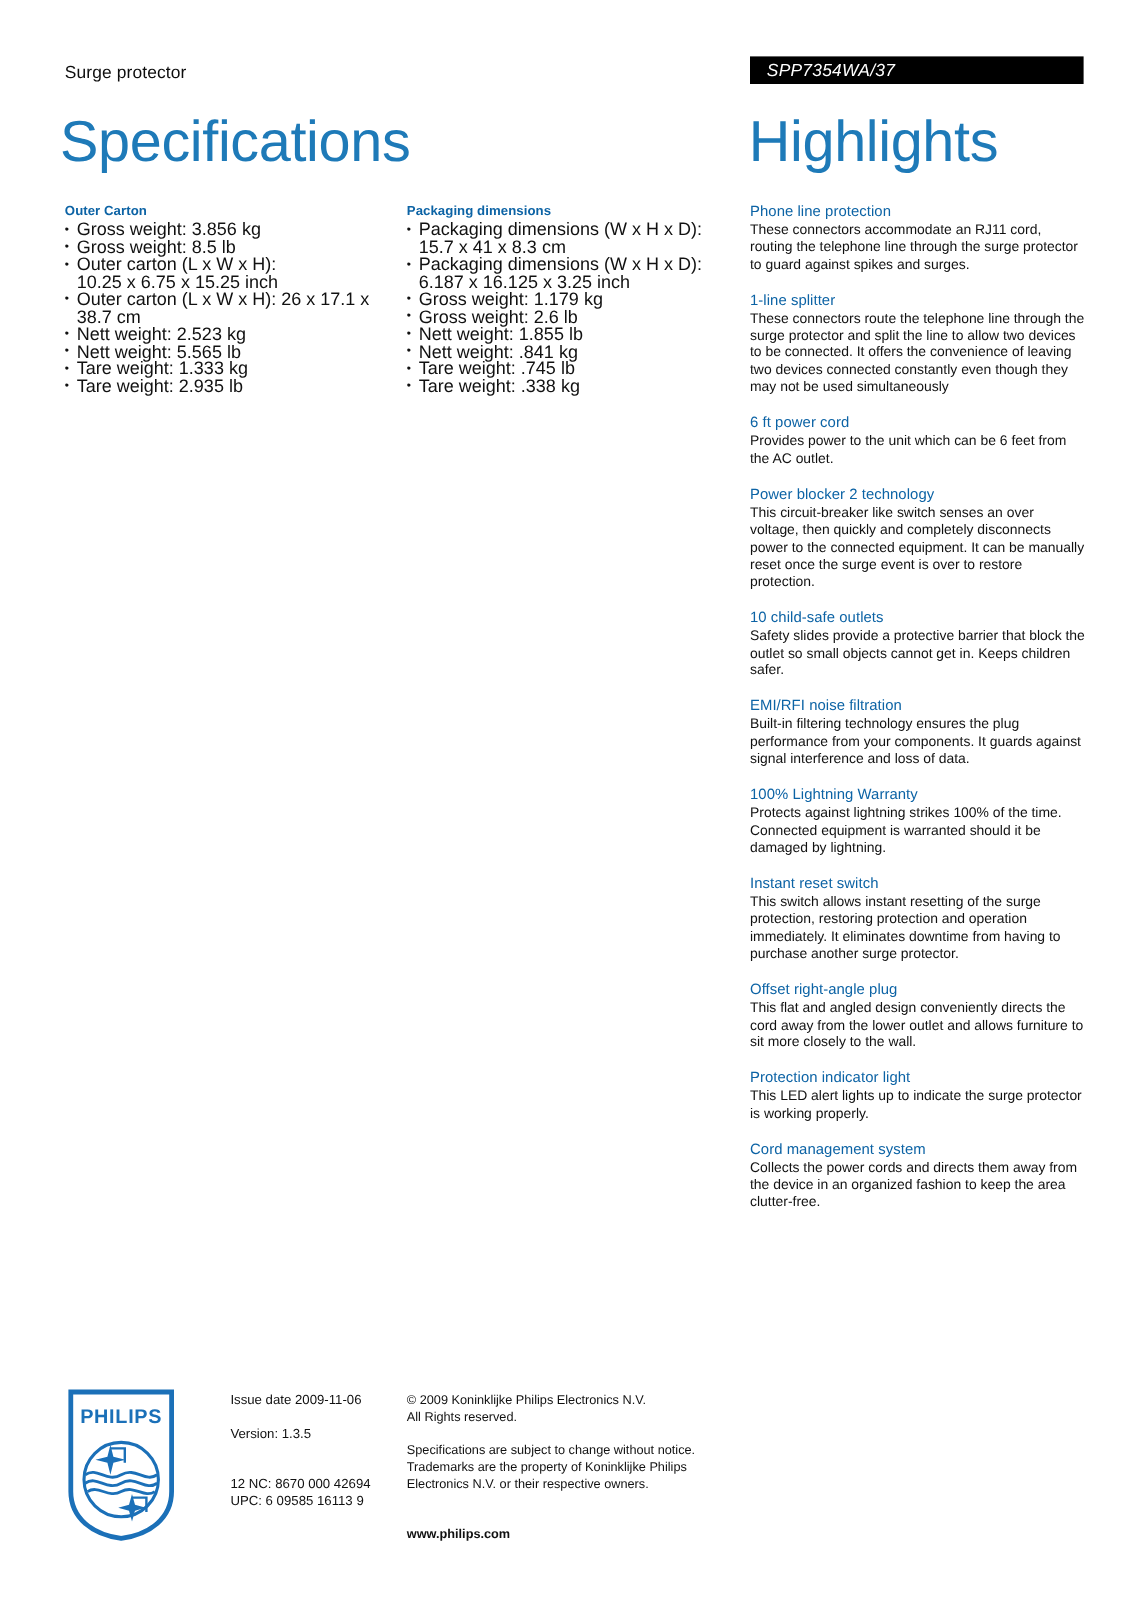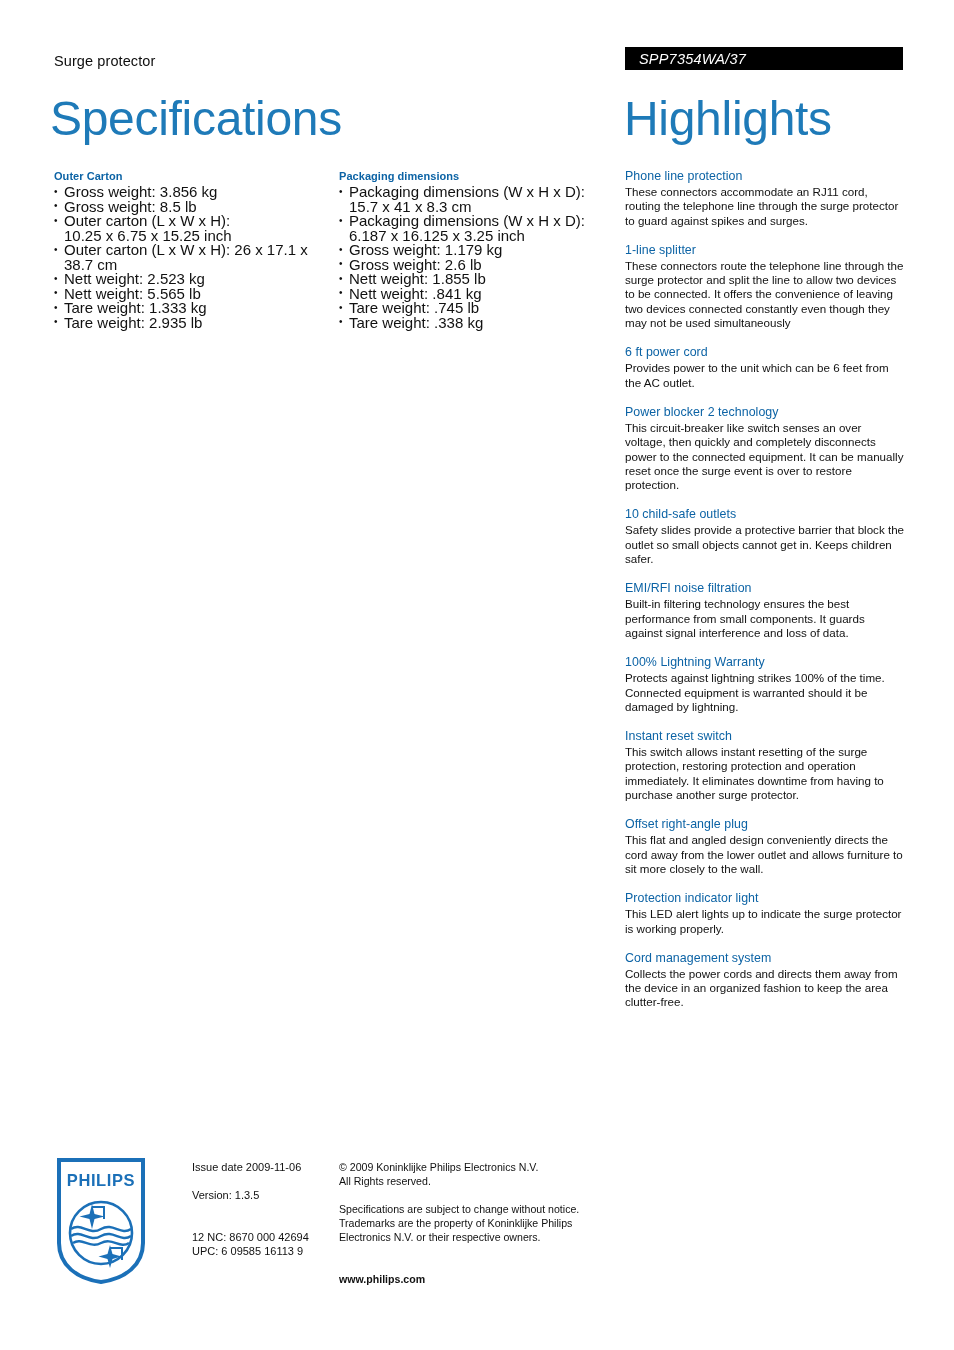--- a/index.html
+++ b/index.html
@@ -236,21 +236,21 @@
       <div class="hl-body">This circuit-breaker like switch senses an over voltage, then quickly and completely disconnects power to the connected equipment. It can be manually reset once the surge event is over to restore protection.</div>
     </div>
 
     <div class="hl-block">
       <div class="hl-title">10 child-safe outlets</div>
       <div class="hl-body">Safety slides provide a protective barrier that block the outlet so small objects cannot get in. Keeps children safer.</div>
     </div>
 
     <div class="hl-block">
       <div class="hl-title">EMI/RFI noise filtration</div>
-      <div class="hl-body">Built-in filtering technology ensures the best performance from small components. It guards against signal interference and loss of data.</div>
+      <div class="hl-body">Built-in filtering technology ensures the plug performance from your components. It guards against signal interference and loss of data.</div>
     </div>
 
     <div class="hl-block">
       <div class="hl-title">100% Lightning Warranty</div>
       <div class="hl-body">Protects against lightning strikes 100% of the time. Connected equipment is warranted should it be damaged by lightning.</div>
     </div>
 
     <div class="hl-block">
       <div class="hl-title">Instant reset switch</div>
       <div class="hl-body">This switch allows instant resetting of the surge protection, restoring protection and operation immediately. It eliminates downtime from having to purchase another surge protector.</div>

